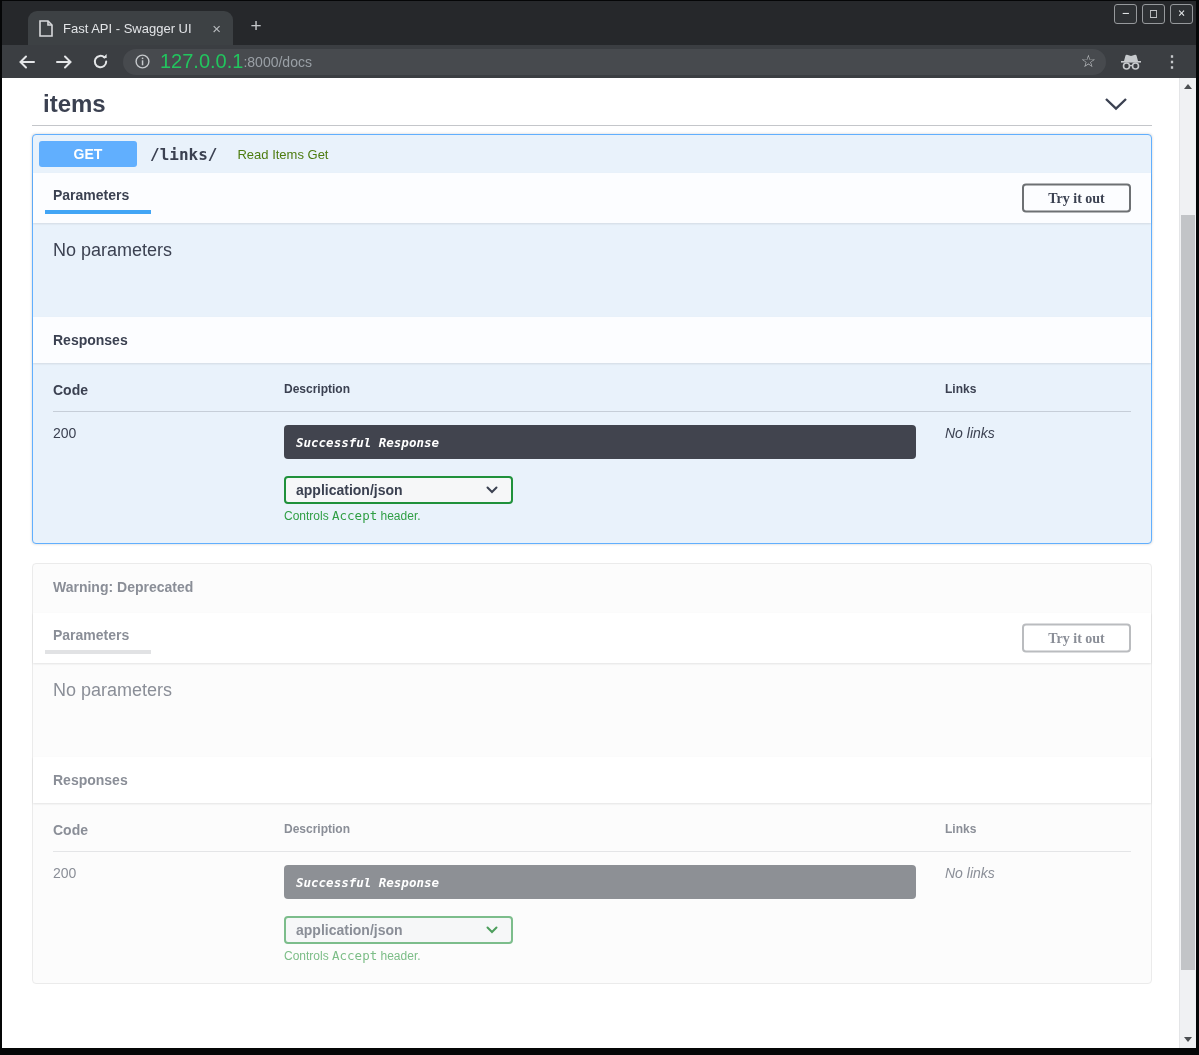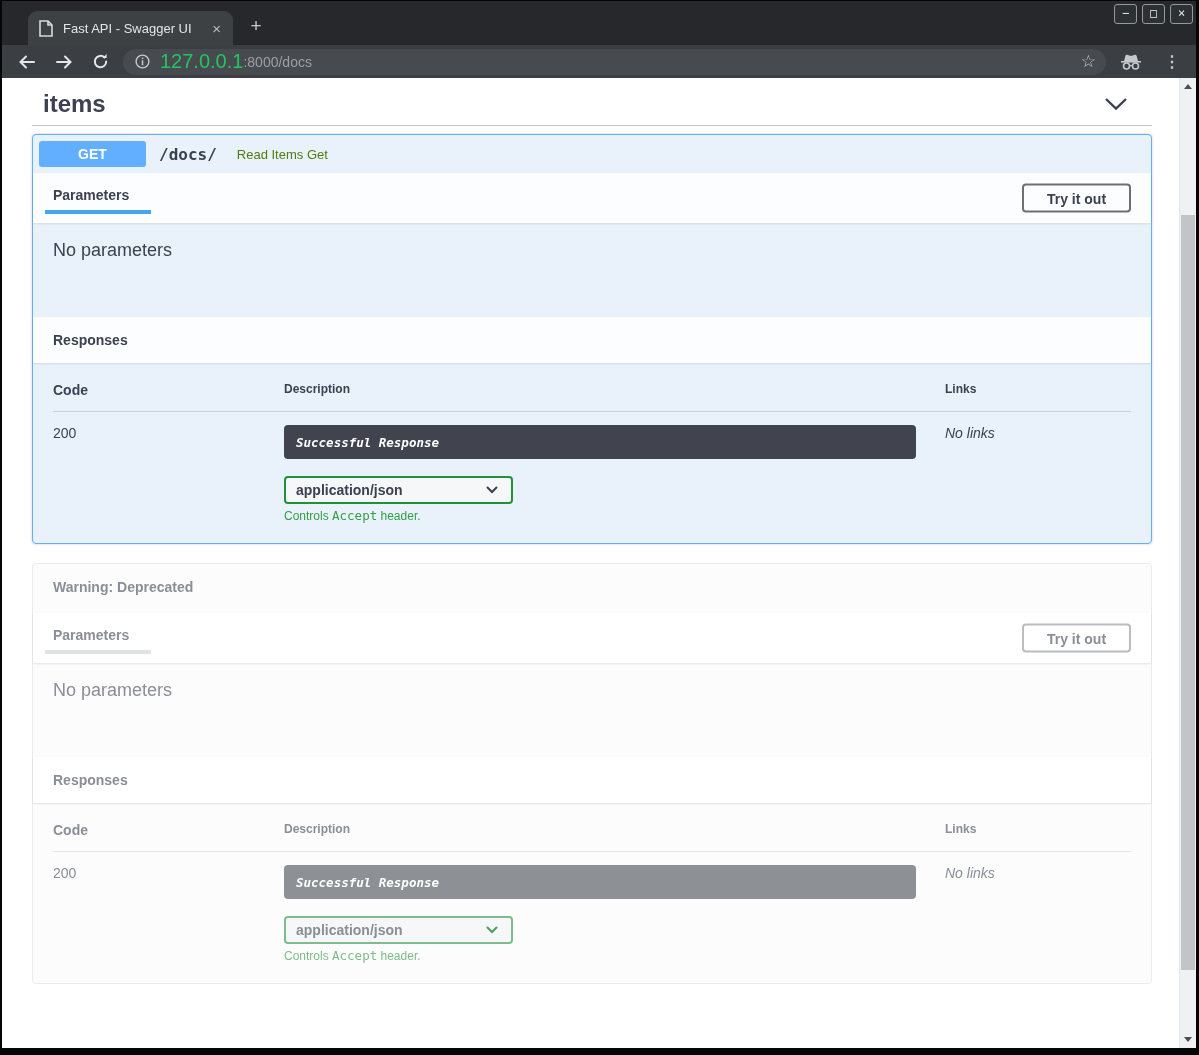--- a/index.html
+++ b/index.html
@@ -46,42 +46,42 @@
 
   .tag-row { display:flex; justify-content:space-between; align-items:center; padding:12px 24px 0 11px; }
   .tag-title { font-size:24px; font-weight:bold; color:#3b4151; }
   .tag-divider { border-bottom:1px solid rgba(59,65,81,.3); margin-top:7px; }
 
   .opblock { border:1px solid #61affe; border-radius:4px; background:#e9f2fb;
              box-shadow:0 0 3px rgba(0,0,0,.19); margin-top:8px; }
   .opblock.deprecated { border-color:#ebebeb; background:#fcfcfc; margin-top:19px; box-shadow:none; }
 
   .op-summary { height:38px; display:flex; align-items:center; padding:0 6px; cursor:pointer; }
-  .op-method { width:107px; height:26px; border-radius:3px; background:#61affe; color:#fff;
+  .op-method { width:98px; height:26px; border-radius:3px; background:#61affe; color:#fff;
                font-weight:bold; font-size:14px; display:flex; align-items:center; justify-content:center; }
   .deprecated .op-method { background:#ebecee; color:#fbfbfc; }
   .op-path { margin-left:13px; font-family:"DejaVu Sans Mono",monospace; font-weight:bold; font-size:16px; color:#3b4151; }
   .deprecated .op-path { color:#767a81; text-decoration:line-through; }
   .op-desc { margin-left:20px; font-size:13px; color:#4d7c0f; }
   .deprecated .op-desc { color:#999da5; }
 
   .op-warning { padding:15px 20px 18px; font-size:14px; font-weight:bold; color:#8a8e97; }
 
   .sec-header { position:relative; background:rgba(255,255,255,.85); box-shadow:0 1px 2px rgba(0,0,0,.1);
                 padding:0 20px; }
   .sec-header.params { height:50px; }
   .sec-header.responses { height:46px; display:flex; align-items:center; }
   .tab-item { display:inline-block; margin-top:14px; margin-left:-8px; padding:0 22px 7px 8px;
               border-bottom:4px solid #42a5f5; font-size:14px; font-weight:bold; color:#3b4151; cursor:pointer; }
   .deprecated .tab-item { border-bottom-color:#e1e2e4; color:#8a8e97; }
   .sec-title { font-size:14px; font-weight:bold; color:#3b4151; }
   .deprecated .sec-title { color:#8a8e97; }
   .try-btn { position:absolute; right:20px; top:50%; transform:translateY(-50%); width:109px; height:29px;
              border:2px solid #6d7073; border-radius:4px; background:transparent;
-             font-family:Liberation Sans, sans-serif; font-size:14px; font-weight:bold; color:#3b4151; cursor:pointer; }
+             font-family:Liberation Serif, serif; font-size:14px; font-weight:bold; color:#3b4151; cursor:pointer; }
   .deprecated .try-btn { border-color:#babcbf; color:#8a8e97; }
 
   .no-params { height:94px; padding:17px 20px 0; font-size:18px; color:#3b4151; }
   .deprecated .no-params { color:#8a8e97; }
 
   .resp-wrap { padding:19px 20px 20px; }
   .resp-table { display:grid; grid-template-columns:231px 661px 1fr; }
   .th { font-size:12px; font-weight:bold; color:#3b4151; padding-bottom:13px;
         border-bottom:1px solid rgba(59,65,81,.2); }
   .th.code { font-size:14px; }
@@ -171,21 +171,21 @@
         <span class="tag-title">items</span>
         <svg width="24" height="14" viewBox="0 0 24 14">
           <path d="M2 2 L12 11.5 L22 2" stroke="#3b4151" stroke-width="2.4" fill="none"></path>
         </svg>
       </div>
       <div class="tag-divider"></div>
 
       <div class="opblock">
         <div class="op-summary">
           <div class="op-method">GET</div>
-          <div class="op-path">/docs/</div>
+          <div class="op-path">/links/</div>
           <div class="op-desc">Read Items Get</div>
         </div>
 
         <div class="sec-header params">
           <span class="tab-item">Parameters</span>
           <button class="try-btn">Try it out</button>
         </div>
 
         <div class="no-params">No parameters</div>
 

